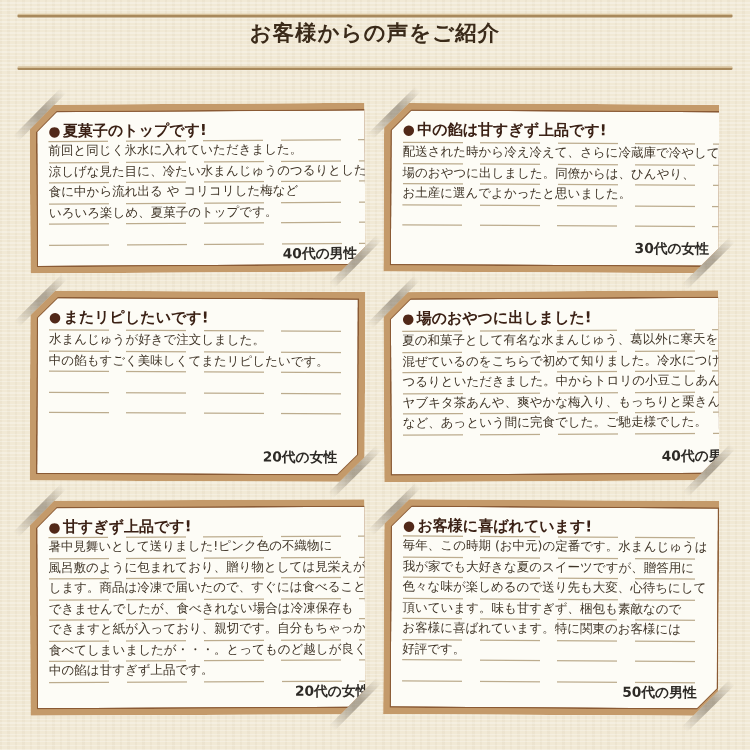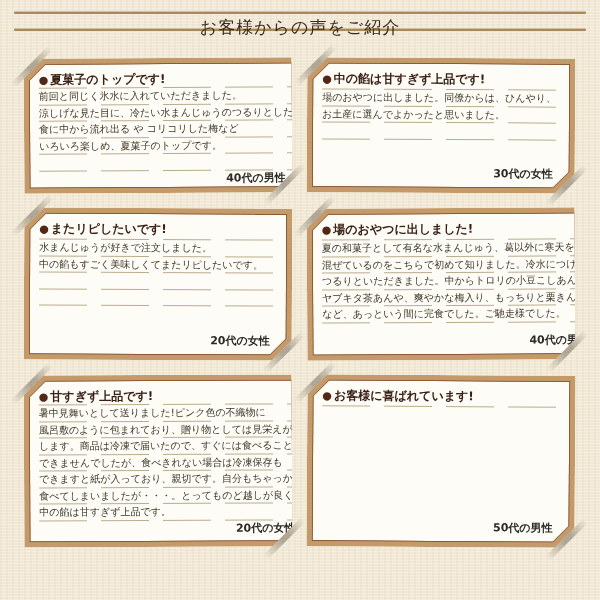--- a/index.html
+++ b/index.html
@@ -15,22 +15,22 @@
   .page { width:600px; height:600px; }
 
   
   .header { padding-top:11px; }
   .rule {
     height:3px; margin:0 14px;
     background:linear-gradient(to bottom, #d6c09a 0 1px, #a8895c 1px 3px);
     border-radius:1px;
   }
   .page-title {
-    text-align:center; font-size:17px; font-weight:normal;
-    color:#3a2a19; letter-spacing:1px; line-height:26px; height:14px;
+    text-align:center; font-size:17px; font-weight:bold;
+    color:#3a2a19; letter-spacing:1px; line-height:26px; height:39px;
   }
 
   
   .grid {
     margin:27px 20px 0 24px;
     display:grid;
     grid-template-columns:268px 268px;
     grid-template-rows:135px 152px 172px;
     column-gap:20px; row-gap:26px;gap:15px;
   }
@@ -115,20 +115,21 @@
   </div>
 
   <div class="card-wrap">
     <div class="fold-shadow tl"></div>
     <div class="fold-shadow br"></div>
     <div class="card">
       <div class="card-mid">
         <div class="card-inner">
           <div class="card-title ruled"><span class="bullet">●</span><span>中の餡は甘すぎず上品です!</span></div>
           <div>
+                <div class="card-line ruled">配送された時から冷え冷えて、さらに冷蔵庫で冷やして</div>
                 <div class="card-line ruled">場のおやつに出しました。同僚からは、ひんやり、</div>
                 <div class="card-line ruled">お土産に選んでよかったと思いました。</div>
                 <div class="card-line ruled"></div>
               </div>
           <div class="card-attrib">30代の女性</div>
         </div>
       </div>
     </div>
   </div>
 
@@ -193,19 +194,28 @@
     </div>
   </div>
 
   <div class="card-wrap">
     <div class="fold-shadow tl"></div>
     <div class="fold-shadow br"></div>
     <div class="card">
       <div class="card-mid">
         <div class="card-inner">
           <div class="card-title ruled"><span class="bullet">●</span><span>お客様に喜ばれています!</span></div>
+          <div>
+                <div class="card-line ruled">毎年、この時期 (お中元)の定番です。水まんじゅうは</div>
+                <div class="card-line ruled">我が家でも大好きな夏のスイーツですが、贈答用に</div>
+                <div class="card-line ruled">色々な味が楽しめるので送り先も大変、心待ちにして</div>
+                <div class="card-line ruled">頂いています。味も甘すぎず、梱包も素敵なので</div>
+                <div class="card-line ruled">お客様に喜ばれています。特に関東のお客様には</div>
+                <div class="card-line ruled">好評です。</div>
+                <div class="card-line ruled"></div>
+              </div>
           <div class="card-attrib">50代の男性</div>
         </div>
       </div>
     </div>
   </div>
 </div>
 </div>
 
 </body></html>

